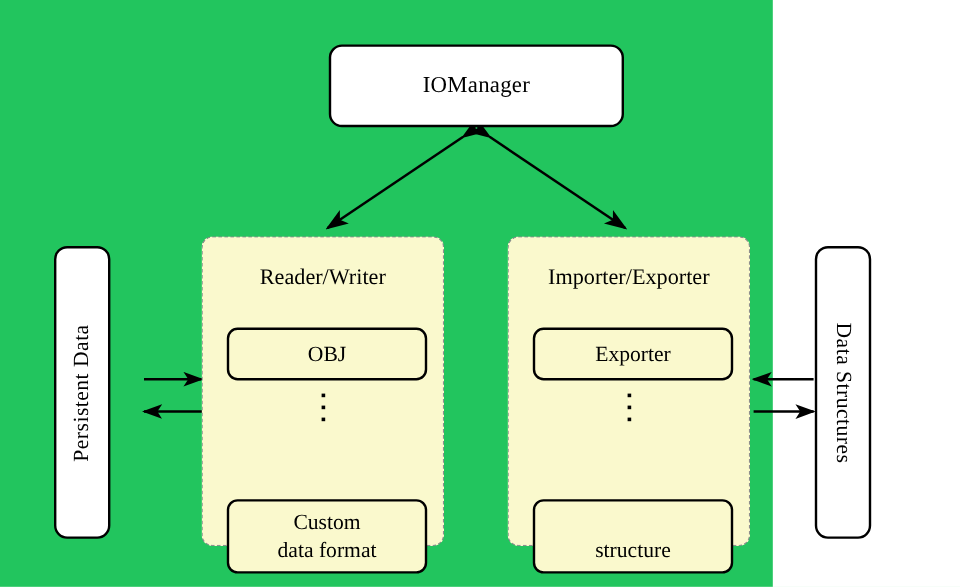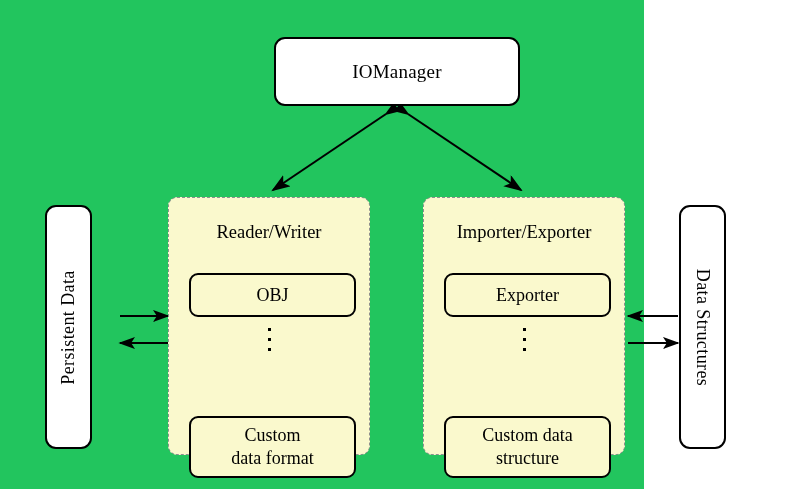--- a/index.html
+++ b/index.html
@@ -205,19 +205,19 @@
     </div>
 
     <div class="vdots">
       <i></i>
       <i></i>
       <i></i>
     </div>
 
     <div class="item-box second">
       <span>
-        <span>Custom data</span><br>
+        <br>
         <span>structure</span>
       </span>
     </div>
   </div>
 
 </div>
 
 </body></html>

